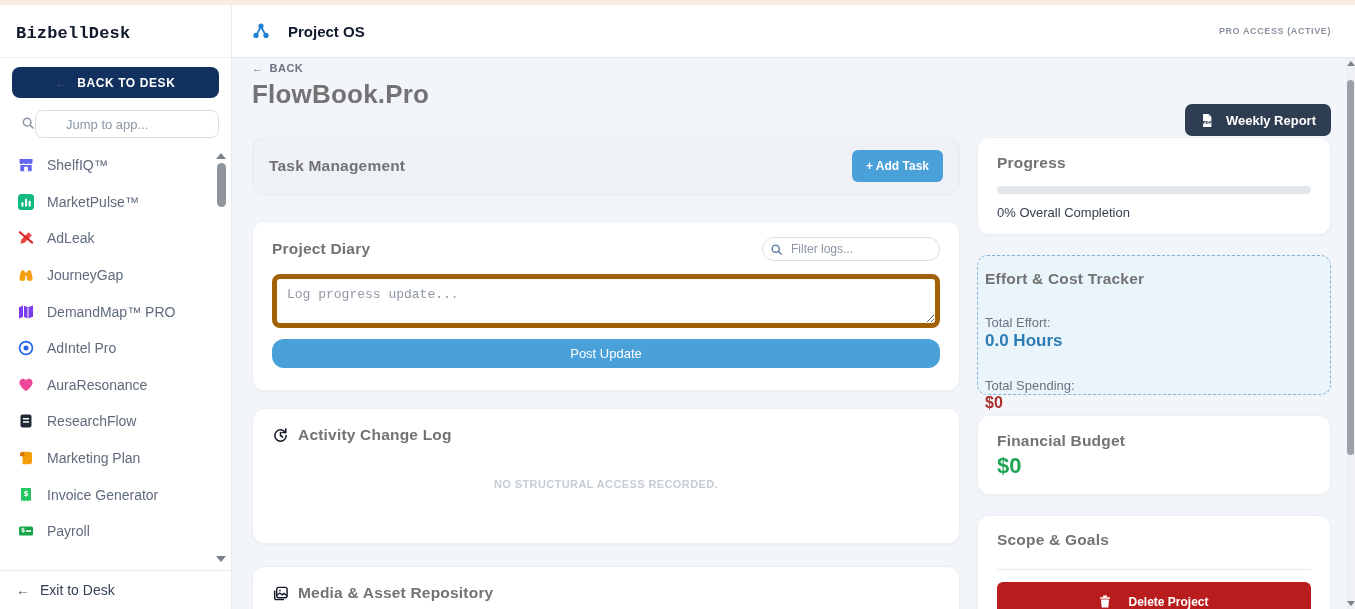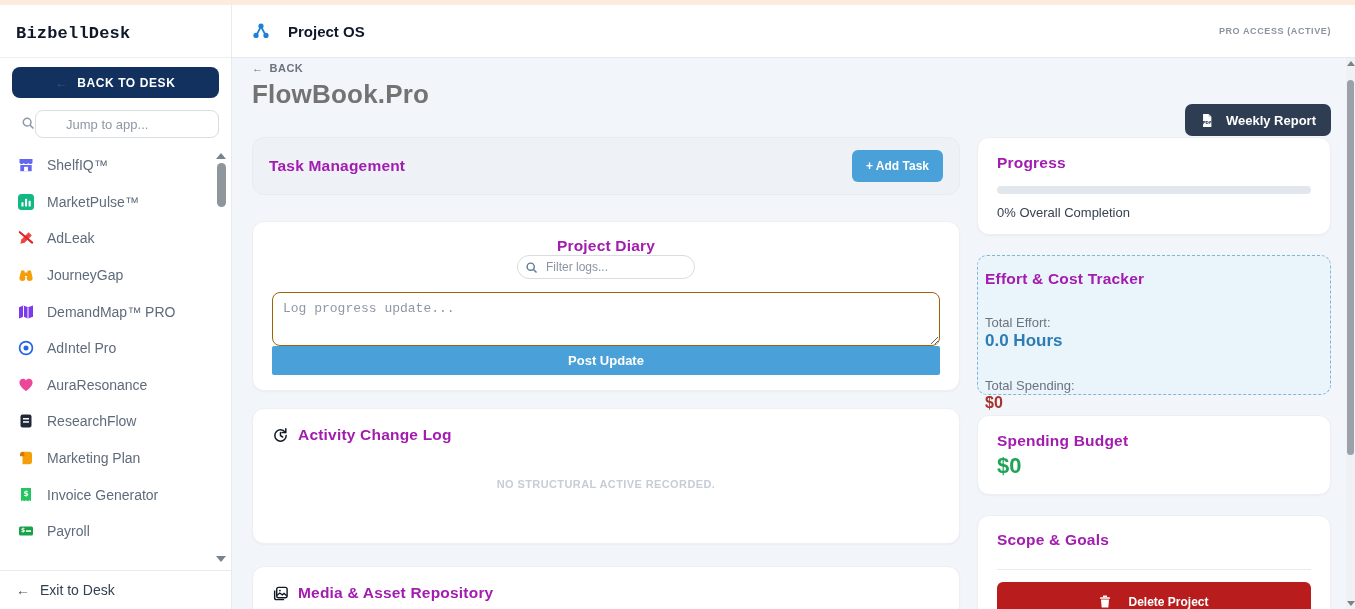--- a/index.html
+++ b/index.html
@@ -53,42 +53,42 @@
 
   .cols { display:flex; gap:17px; margin-top:27px; }
   .col-l { width:708px; }
   .col-r { width:354px; }
 
   .card { background:#fff; border:1px solid #edeff3; border-radius:12px; box-shadow:0 1px 2px rgba(16,24,40,.04); }
 
   
   .task-card { background:#eef2f7; border:1px solid #e8ecf2; border-radius:12px; height:58px;
      display:flex; align-items:center; justify-content:space-between; padding:0 16px; box-shadow:none; }
-  .sec-title { font-size:15.5px; font-weight:800; color:#a21caf; letter-spacing:.2px; }
+  .sec-title { font-size:15.5px; font-weight:800; color:#737373; letter-spacing:.2px; }
   .btn-add-task { background:#4aa0d8; color:#fff; border:none; border-radius:6px; padding:9px 14px;
      font-family:inherit; font-size:12px; font-weight:800; cursor:pointer; }
 
   
   .diary-card { margin-top:26px; height:170px; padding:15px 19px 0; }
-  .diary-head { display:flex; align-items:center; justify-content:space-between;flex-direction:column; }
+  .diary-head { display:flex; align-items:center; justify-content:space-between; }
   .filter-wrap { position:relative; }
   .filter-wrap input { width:178px; height:24px; border:1px solid #d8dde3; border-radius:12px; padding:0 10px 0 28px;
      font-family:inherit; font-size:12px; color:#1d4ed8; outline:none; }
   .filter-wrap input::placeholder { color:#8a94a3; }
   .filter-wrap .mag { position:absolute; left:8px; top:5px; }
   .diary-body { display:flex; gap:10px; margin-top:13px; }
-  .diary-body textarea { flex:1; height:54px; border:1px solid #a16207; border-radius:8px; padding:8px 10px; resize:both;
+  .diary-body textarea { flex:1; height:54px; border:5px solid #a16207; border-radius:8px; padding:8px 10px; resize:both;
      font-family:"Liberation Mono", monospace; font-size:13px; color:#334155; outline:none; }
   .diary-body textarea::placeholder { color:#8f98a6; }
   .risk-select { width:91px; height:54px; border:1px solid #ccd3dc; border-radius:8px; background:#fff;
      display:flex; align-items:center; justify-content:center; gap:6px; cursor:pointer; }
   .dot { width:12px; height:12px; border-radius:50%; background:#23a82f; border:1px solid #157a1f; }
   .risk-select .val { font-size:13px; color:#111827; }
-  .btn-post { margin-top:0; width:100%; height:29px; background:#4aa0d8; color:#fff; border:none; border-radius:2px;
-     font-family:inherit; font-size:13px; font-weight:700; cursor:pointer; }
+  .btn-post { margin-top:11px; width:100%; height:29px; background:#4aa0d8; color:#fff; border:none; border-radius:12px;
+     font-family:inherit; font-size:13px; font-weight:400; cursor:pointer; }
 
   
   .activity-card { margin-top:17px; height:136px; padding:17px 19px; }
   .card-head { display:flex; align-items:center; gap:9px; }
   .empty-msg { margin-top:34px; text-align:center; font-size:11px; font-weight:800; color:#c7cdd5; letter-spacing:.4px; }
 
   
   .media-card { margin-top:22px; height:90px; padding:17px 19px; }
 
   
@@ -306,21 +306,21 @@
 
           <section class="card activity-card">
             <div class="card-head">
               <svg width="17" height="17" viewBox="0 0 18 18" fill="none" stroke="#111827" stroke-width="1.6" stroke-linecap="round">
                   <path d="M15 9A6 6 0 1 1 9 3c2.1 0 4 1.1 5.1 2.7"></path>
                   <path d="M14.6 1.8v3.9h-3.9"></path>
                   <path d="M9 5.8v3.4l2.3 1.4"></path>
                 </svg>
               <span class="sec-title">Activity Change Log</span>
             </div>
-            <div class="empty-msg">NO STRUCTURAL ACTIVE RECORDED.</div>
+            <div class="empty-msg">NO STRUCTURAL ACCESS RECORDED.</div>
           </section>
 
           <section class="card media-card">
             <div class="card-head">
               <svg width="17" height="17" viewBox="0 0 18 18" fill="none" stroke="#111827" stroke-width="1.5">
                   <rect x="5" y="2.5" width="11" height="11" rx="2"></rect>
                   <path d="M2.8 5.8v7.7a2 2 0 0 0 2 2h8"></path>
                   <circle cx="8.4" cy="5.9" r="1" fill="#111827" stroke="none"></circle>
                   <path d="M5.4 10.8l2.8-2.3 2.7 1.9 1.8-1.4 3 2.4"></path>
                 </svg>
@@ -340,21 +340,21 @@
 
           <section class="effort-card">
             <span class="sec-title">Effort &amp; Cost Tracker</span>
             <div class="mini-label">Total Effort:</div>
             <div class="effort-value">0.0 Hours</div>
             <div class="mini-label">Total Spending:</div>
             <div class="spend-value">$0</div>
           </section>
 
           <section class="card budget-card">
-            <span class="sec-title">Spending Budget</span>
+            <span class="sec-title">Financial Budget</span>
             <div class="budget-value">$0</div>
           </section>
 
           <section class="card scope-card">
             <span class="sec-title">Scope &amp; Goals</span>
             <hr class="scope-divider">
             <button class="btn-delete">
               <svg width="12" height="13" viewBox="0 0 14 15" fill="#fff">
                   <rect x="4.6" y="0.6" width="4.8" height="1.8" rx=".5"></rect>
                   <rect x="1.2" y="2.6" width="11.6" height="1.8" rx=".5"></rect>

